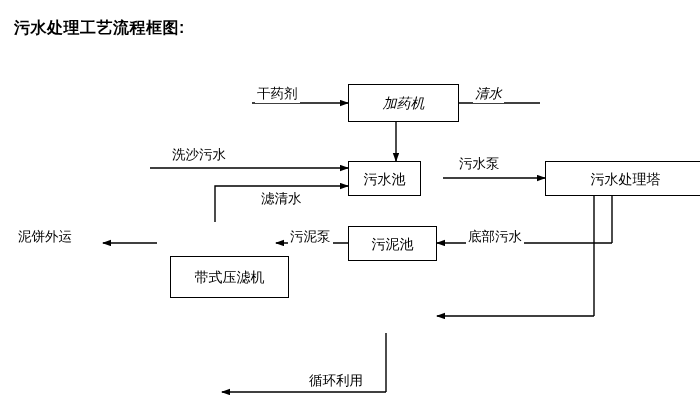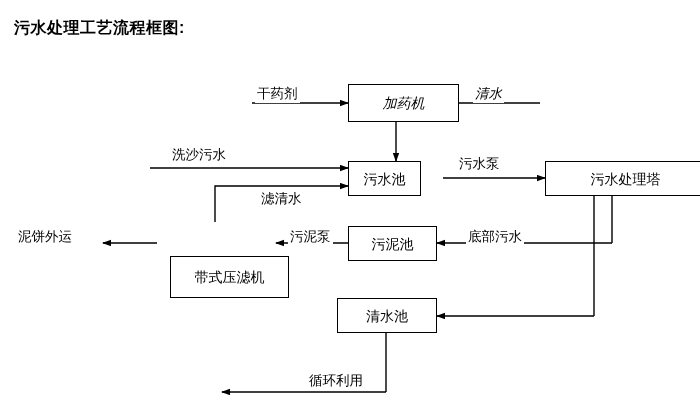--- a/index.html
+++ b/index.html
@@ -116,23 +116,20 @@
   </div>
 
   <div class="node" style="left:170px; top:226px; width:119px; height:42px;margin-top:30px;">
     <span>带式压滤机</span>
   </div>
 
   <div class="node" style="left:348px; top:226px; width:89px; height:35px;">
     <span>污泥池</span>
   </div>
 
-  <div class="node" style="left:337px; top:298px; width:100px; height:35px;">
-    <span>清水池</span>
-  </div>
 
   <div class="edge-label" style="left:255px; top:85px;">干药剂</div>
   <div class="edge-label" style="left:473px; top:85px;font-style:italic;">清水</div>
   <div class="edge-label" style="left:170px; top:146px;">洗沙污水</div>
   <div class="edge-label" style="left:457px; top:155px;">污水泵</div>
   <div class="edge-label" style="left:259px; top:190px;">滤清水</div>
   <div class="edge-label" style="left:466px; top:228px;">底部污水</div>
   <div class="edge-label" style="left:288px; top:228px;">污泥泵</div>
   <div class="edge-label" style="left:16px; top:228px;">泥饼外运</div>
   <div class="edge-label" style="left:262px; top:372px;margin-left:45px;">循环利用</div>

